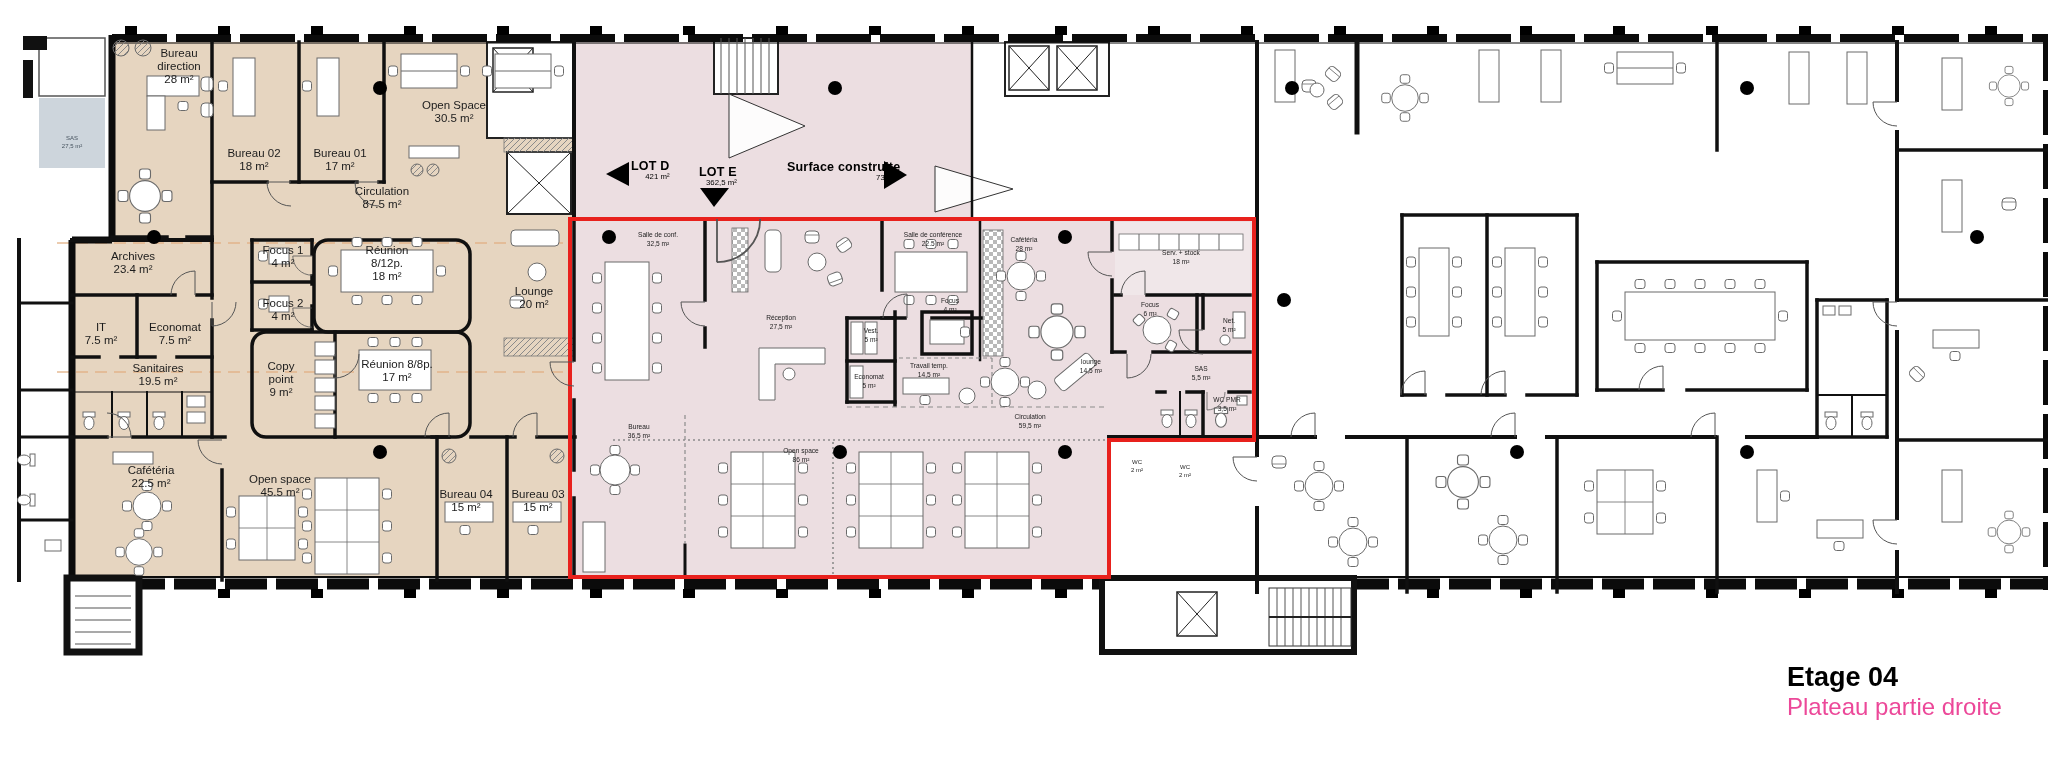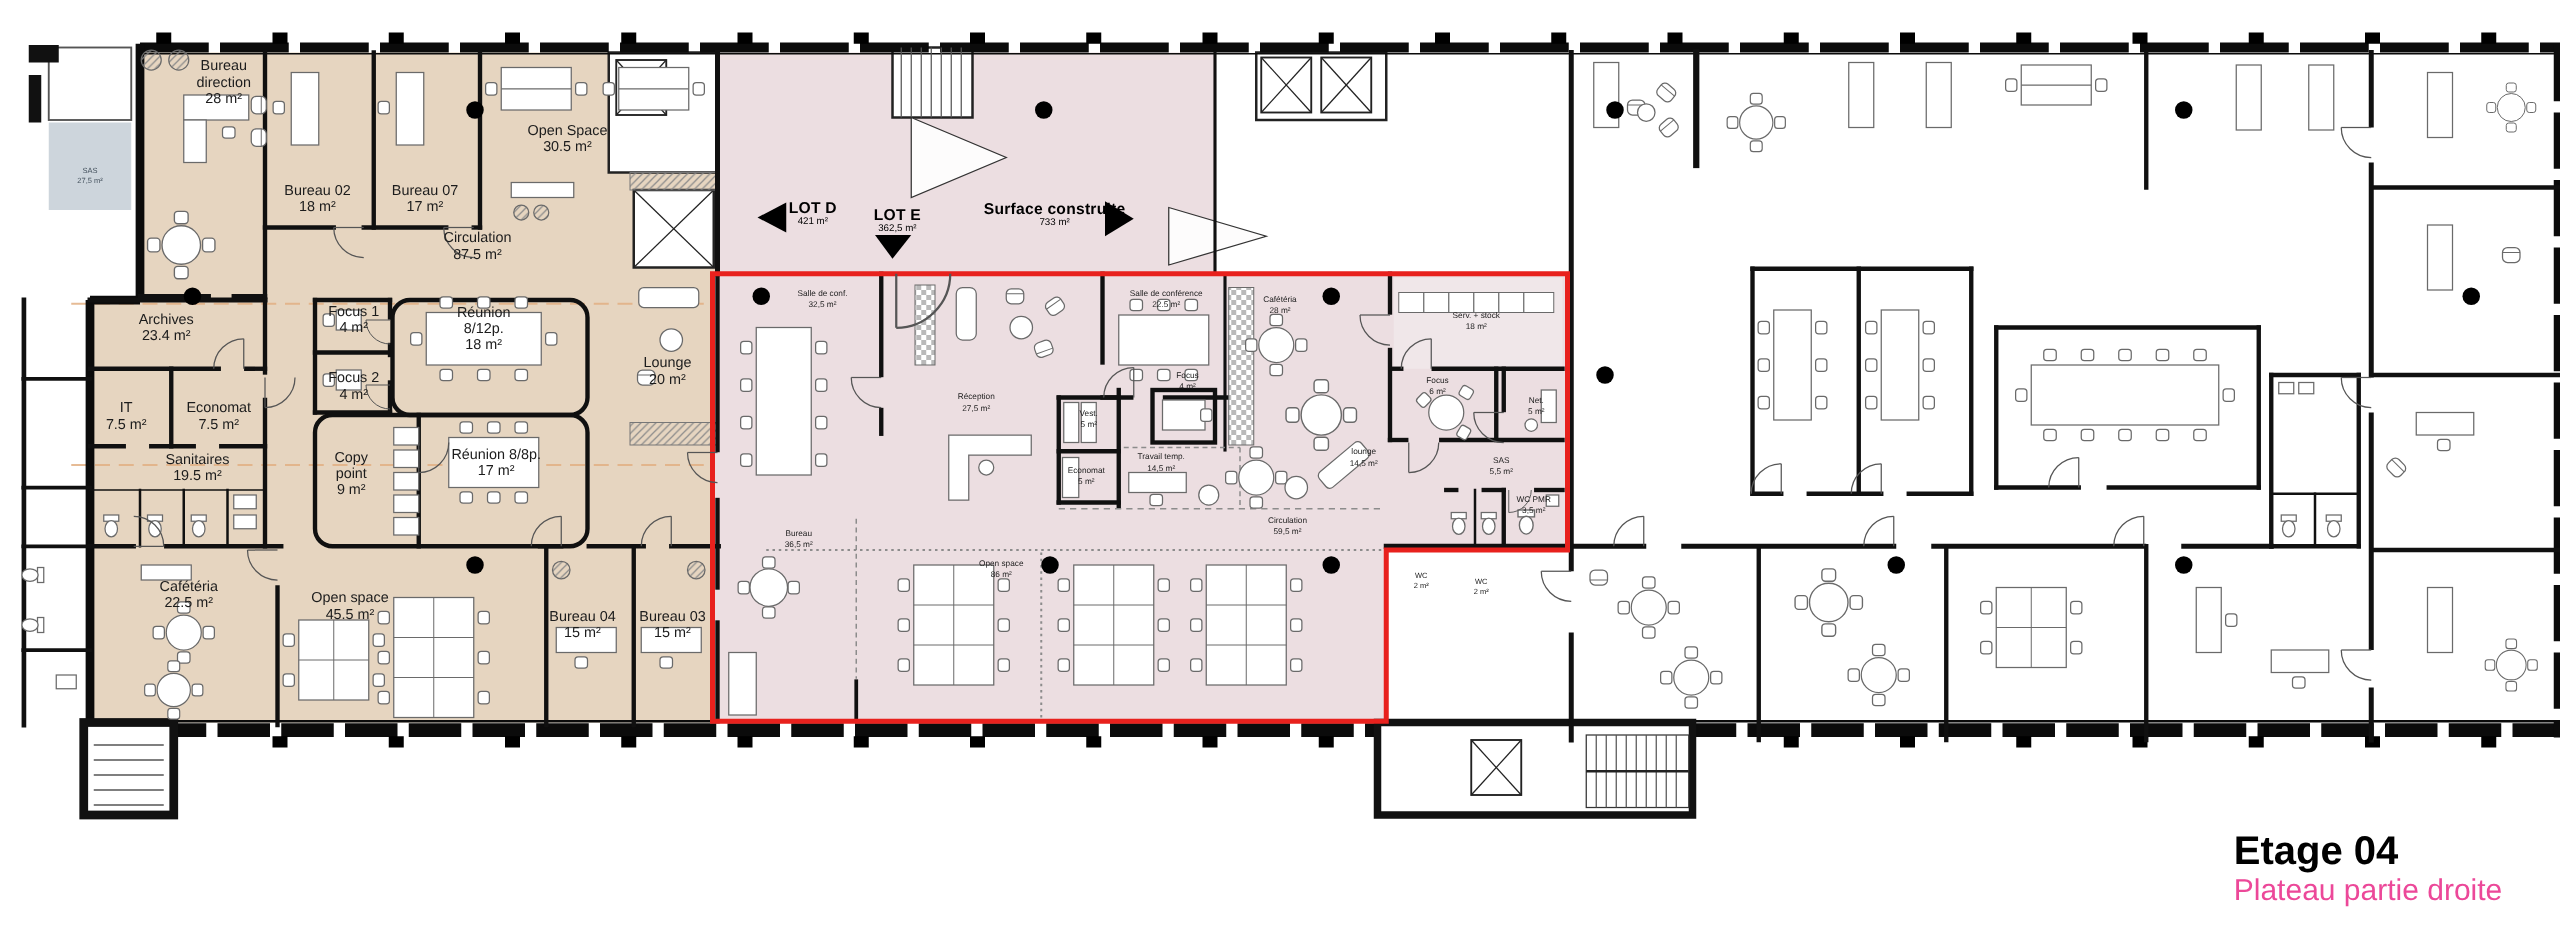--- a/index.html
+++ b/index.html
@@ -4,25 +4,25 @@
 <style>
   html,body{margin:0;padding:0;background:#fff;}
   .stage{position:relative;width:2048px;height:757px;background:#ffffff;
          font-family:"Liberation Sans", sans-serif;overflow:hidden;margin-left:17px;}
   .stage svg{position:absolute;left:0;top:0;}
   .room-label{position:absolute;transform:translate(-50%,-50%);text-align:center;
               color:#1c1c1c;z-index:6;pointer-events:none;}
   .lbl-lg{font-size:11.5px;line-height:1.14;}
   .lbl-sm{font-size:6.6px;line-height:1.3;}
   .lbl-xs{font-size:6px;line-height:1.25;color:#45525e;}
-  .lot-label{position:absolute;z-index:6;color:#000;text-align:center;}
+  .lot-label{position:absolute;z-index:6;color:#000;text-align:right;}
   .lot-name{font-weight:bold;font-size:12.5px;line-height:1.05;letter-spacing:.2px;}
   .lot-area{font-size:7.8px;line-height:1.1;}
   .title-block{position:absolute;left:1770px;top:662px;z-index:6;color:#000;}
-  .title-floor{font-weight:bold;font-size:32px;line-height:1.15;}
+  .title-floor{font-weight:bold;font-size:27px;line-height:1.15;}
   .title-sub{font-size:24px;line-height:1.2;color:#ec4899;}
 </style>
 </head>
 <body>
 
 <div class="stage">
 
 <svg width="2048" height="757" viewBox="0 0 2048 757">
 <defs>
   <pattern id="hatch" width="6" height="6" patternUnits="userSpaceOnUse">
@@ -634,21 +634,21 @@
 
 <div class="room-label lbl-lg" style="left:162px;top:67px;width:80px">
       <div>Bureau direction</div>
       <div>28 m²</div>
     </div>
 <div class="room-label lbl-lg" style="left:237px;top:160px;width:70px">
       <div>Bureau 02</div>
       <div>18 m²</div>
     </div>
 <div class="room-label lbl-lg" style="left:323px;top:160px;width:70px">
-      <div>Bureau 07</div>
+      <div>Bureau 01</div>
       <div>17 m²</div>
     </div>
 <div class="room-label lbl-lg" style="left:437px;top:112px;width:90px">
       <div>Open Space</div>
       <div>30.5 m²</div>
     </div>
 <div class="room-label lbl-lg" style="left:365px;top:198px;width:90px">
       <div>Circulation</div>
       <div>87.5 m²</div>
     </div>

